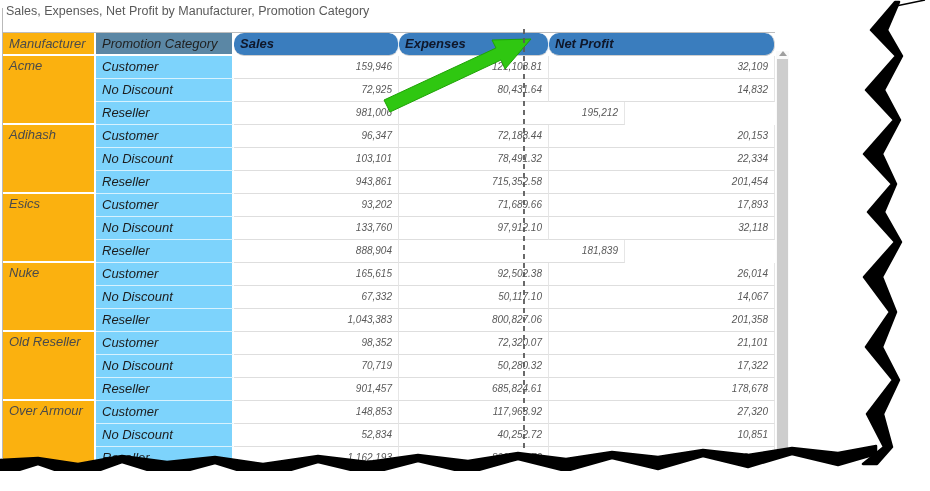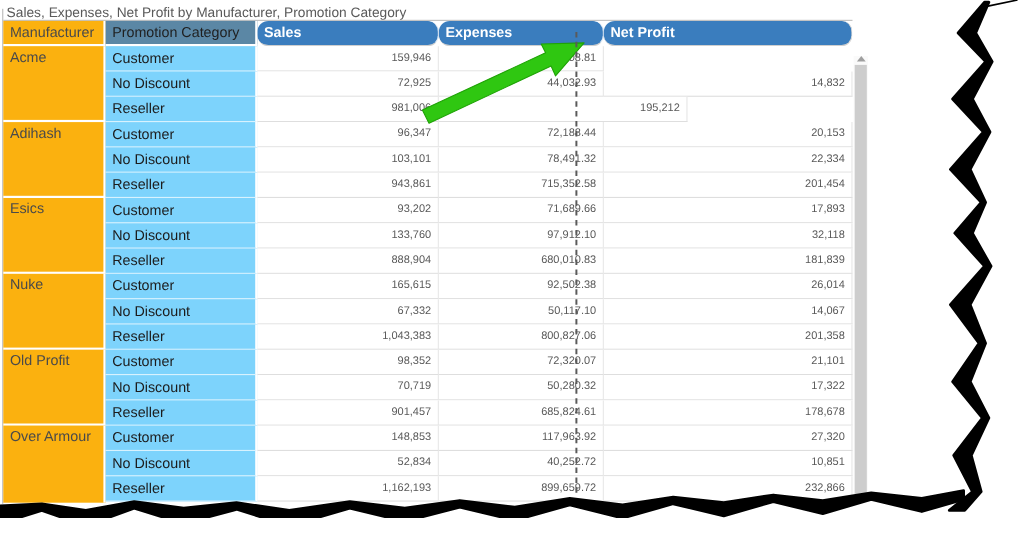--- a/index.html
+++ b/index.html
@@ -1,27 +1,27 @@
 <!DOCTYPE html>
 <html><head>
 <meta charset="utf-8">
 <style>
   html,body{margin:0;padding:0;background:#ffffff;}
   .canvas{position:relative;width:930px;height:471px;background:#fff;overflow:hidden;
           font-family:"Liberation Sans",sans-serif;-webkit-font-smoothing:antialiased;}
   .title{position:absolute;left:6px;top:4px;font-size:12.5px;color:#5a5a5a;white-space:nowrap;z-index:2;}
   .leftline{position:absolute;left:2px;top:8px;width:1px;height:450px;background:#b9b9b9;z-index:1;}
 
-  .matrix{position:absolute;left:3px;top:18px;border-top:1px solid #bdbdbd;z-index:2;}
+  .matrix{position:absolute;left:3px;top:32px;border-top:1px solid #bdbdbd;z-index:2;font-style:italic;}
   .hdr{display:flex;height:23px;}
   .hcell{box-sizing:border-box;height:23px;line-height:21px;font-size:13px;padding-left:6px;
          overflow:hidden;white-space:nowrap;}
   .h-man{width:93px;background:#fbb10f;color:#4a4a4a;border-right:2px solid #fff;border-bottom:2px solid #fff;}
   .h-promo{width:138px;background:#5b87a5;color:#1f1f1f;border-right:2px solid #fff;border-bottom:2px solid #fff;}
-  .h-val{background:#3a7dbe;color:#ffffff;font-weight:700;border-bottom:1px solid #cfcfcf;border-radius:10px;}
+  .h-val{background:#3a7dbe;color:#0f172a;font-weight:700;border-bottom:1px solid #cfcfcf;border-radius:10px;}
   .h-sales{width:165px;border-right:1px solid rgba(255,255,255,.85);}
   .h-exp{width:150px;border-right:1px solid rgba(255,255,255,.85);}
   .h-net{width:226px;border-right:1px solid #d9d9d9;}
 
   .mbody{display:flex;}
   .col-man{width:93px;}
   .mcell{box-sizing:border-box;width:93px;height:69px;background:#fbb10f;border-right:2px solid #fff;
          border-bottom:2px solid #fff;font-size:13px;color:#4a4a4a;padding:2px 0 0 6px;overflow:hidden;}
   .mcell:last-child{height:70px;border-bottom:none;}
   .row{display:flex;height:23px;}
@@ -56,33 +56,34 @@
       <div class="hcell h-val h-sales">Sales</div>
       <div class="hcell h-val h-exp">Expenses</div>
       <div class="hcell h-val h-net">Net Profit</div>
     </div>
     <div class="mbody">
       <div class="col-man">
           <div class="mcell">Acme</div>
           <div class="mcell">Adihash</div>
           <div class="mcell">Esics</div>
           <div class="mcell">Nuke</div>
-          <div class="mcell">Old Profit</div>
+          <div class="mcell">Old Reseller</div>
           <div class="mcell">Over Armour</div>
         </div>
       <div class="col-rest">
           <div class="row">
             <div class="pcell">Customer</div>
             <div class="vcell w-sales">159,946</div>
             <div class="vcell w-exp">121,108.81</div>
+            <div class="vcell w-net">32,109</div>
           </div>
           <div class="row">
             <div class="pcell">No Discount</div>
             <div class="vcell w-sales">72,925</div>
-            <div class="vcell w-exp">44,032.93</div>
+            <div class="vcell w-exp">80,431.64</div>
             <div class="vcell w-net">14,832</div>
           </div>
           <div class="row">
             <div class="pcell">Reseller</div>
             <div class="vcell w-sales">981,006</div>
             <div class="vcell w-net">195,212</div>
           </div>
           <div class="row">
             <div class="pcell">Customer</div>
             <div class="vcell w-sales">96,347</div>
@@ -109,21 +110,20 @@
           </div>
           <div class="row">
             <div class="pcell">No Discount</div>
             <div class="vcell w-sales">133,760</div>
             <div class="vcell w-exp">97,912.10</div>
             <div class="vcell w-net">32,118</div>
           </div>
           <div class="row">
             <div class="pcell">Reseller</div>
             <div class="vcell w-sales">888,904</div>
-            <div class="vcell w-exp">680,010.83</div>
             <div class="vcell w-net">181,839</div>
           </div>
           <div class="row">
             <div class="pcell">Customer</div>
             <div class="vcell w-sales">165,615</div>
             <div class="vcell w-exp">92,502.38</div>
             <div class="vcell w-net">26,014</div>
           </div>
           <div class="row">
             <div class="pcell">No Discount</div>

